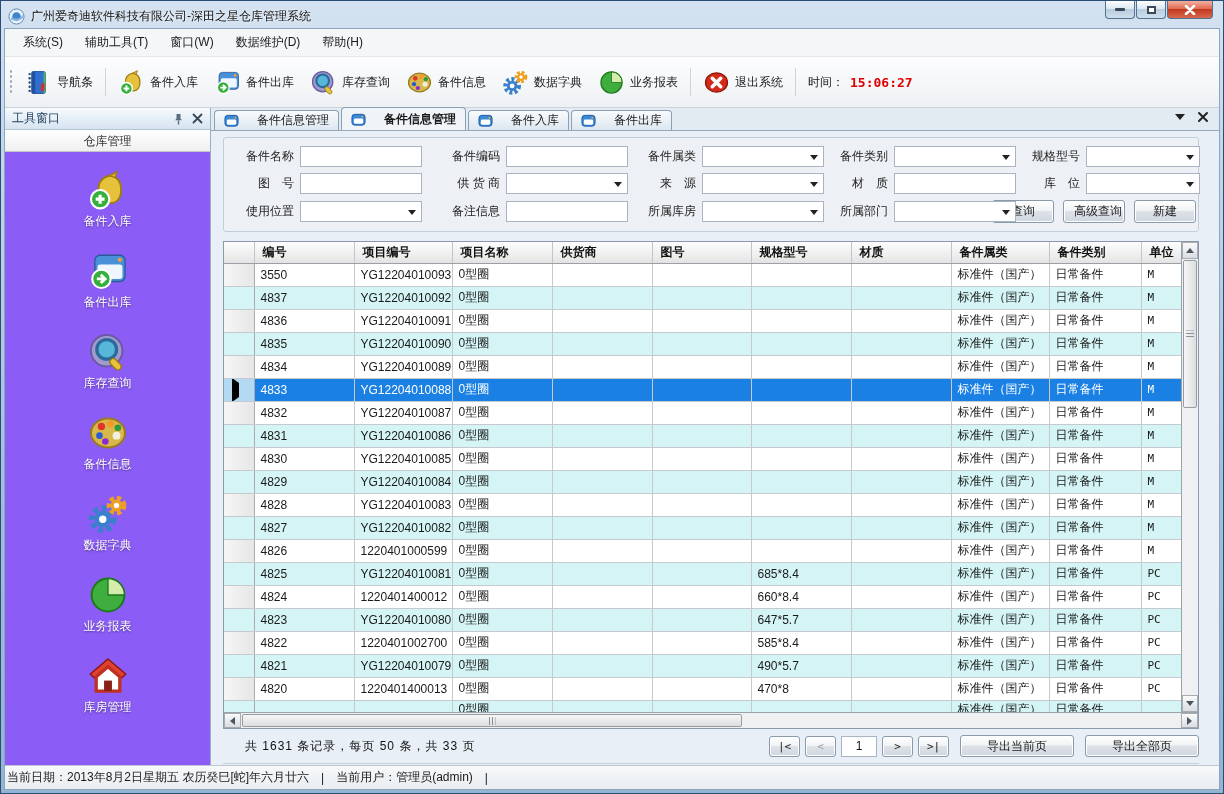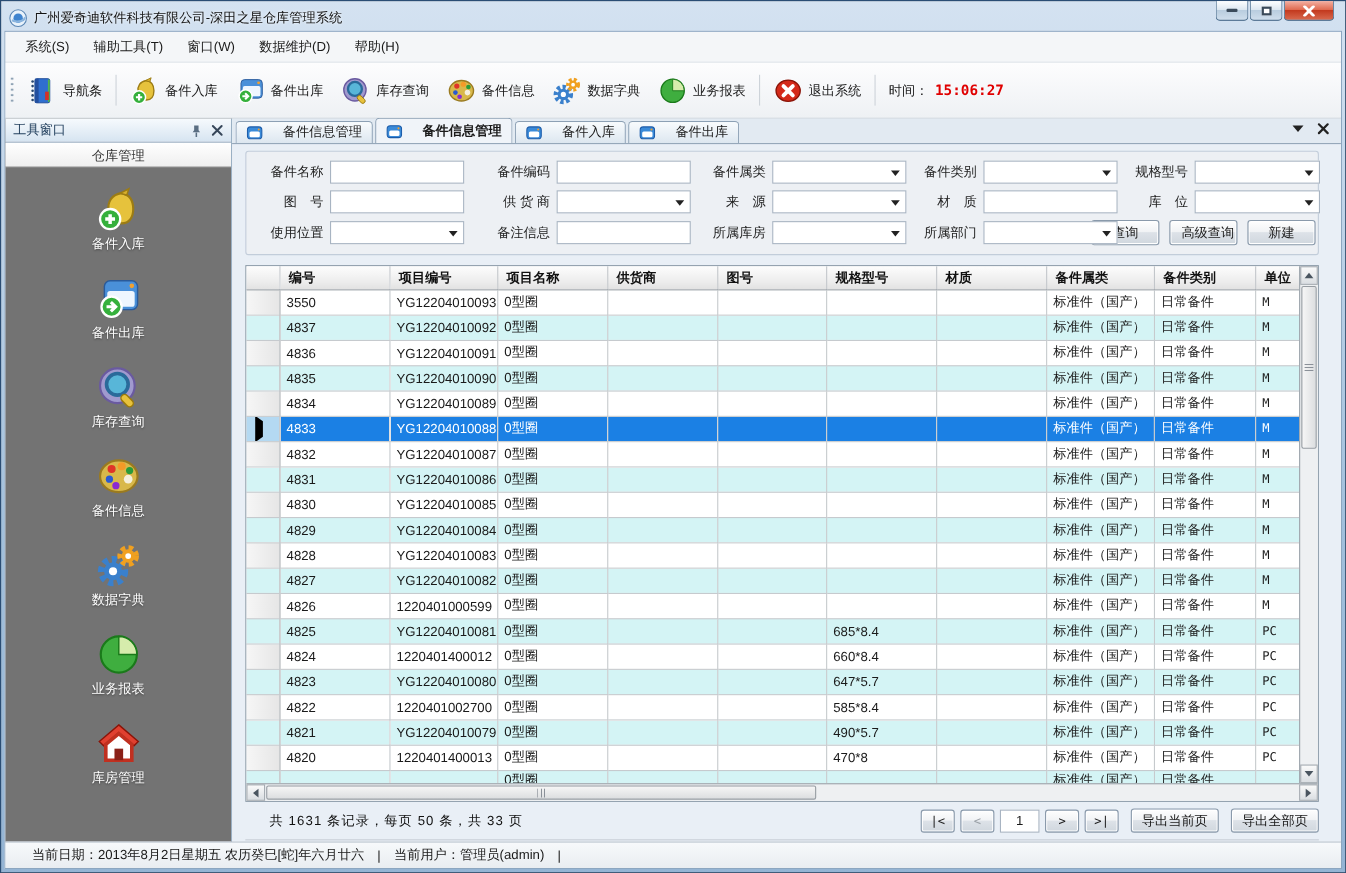--- a/index.html
+++ b/index.html
@@ -31,21 +31,21 @@
   .ticon { width:27px; height:27px; display:inline-flex; }
   .ticon svg { width:100%; height:100%; }
   .tool-sep { width:1px; height:28px; background:#cdd3d9; margin:0 4px; }
   .time-wrap { display:flex; align-items:center; gap:6px; padding:0 8px; }
   .time-value { color:#e00000; font-weight:bold; font-family:"DejaVu Sans Mono",monospace; font-size:13px; }
 
   
   .body { flex:1; min-height:0; display:flex; }
 
   
-  .sidebar { width:206px; display:flex; flex-direction:column; border-right:1px solid #9ab0c4; background:#737373; }
+  .sidebar { width:206px; display:flex; flex-direction:column; border-right:1px solid #9ab0c4; background:#8b5cf6; }
   .sb-header { height:22px; background:linear-gradient(#f6fafd,#d6e4f1); border-bottom:1px solid #b6c4d2; display:flex; align-items:center; padding:0 7px; color:#1e3c5a; }
   .sb-header-icons { margin-left:auto; display:flex; gap:8px; align-items:center; }
   .sb-group-title { height:22px; background:linear-gradient(#ffffff,#efefef); border-bottom:1px solid #c6c6c6; text-align:center; line-height:22px; color:#333; }
   .side-items { flex:1; display:flex; flex-direction:column; align-items:center; padding-top:14px; gap:14px; overflow:hidden; }
   .side-item { display:flex; flex-direction:column; align-items:center; gap:2px; color:#fff; text-shadow:0 1px 2px rgba(0,0,0,.45); width:120px; padding:3px 0; cursor:default; }
   .sicon { width:42px; height:42px; }
   .sicon svg { width:100%; height:100%; }
 
   
   .main { flex:1; min-width:0; display:flex; flex-direction:column; background:#e9eff6; }
@@ -101,25 +101,25 @@
   .hthumb .grip { width:7px; height:8px; background:repeating-linear-gradient(90deg,#8a9098 0 1px,transparent 1px 3px); }
   .htrack { flex:1; }
 
   
   .pager { width:976px; height:34px; display:flex; align-items:center; }
   .pager-summary { margin-left:22px; color:#111; letter-spacing:1px; }
   .pager-right { margin-left:auto; display:flex; align-items:center; gap:5px; }
   .pg-btn { width:31px; height:21px; font-family:"DejaVu Sans Mono",monospace; font-size:11px; padding:0; line-height:19px; }
   .pg-btn.disabled { color:#9aa0a6; }
   .pg-num { width:36px; height:21px; border:1px solid #a8b4c2; background:#fff; text-align:center; line-height:19px; }
-  .export-btn { height:22px; padding:2px 9px; margin-left:6px; }
+  .export-btn { height:22px; padding:2px 26px; margin-left:6px; }
   .below-pager { width:976px; border-top:1px solid #c6ced6; flex:1; }
 
   
-  .statusbar { height:24px; background:linear-gradient(#f7f9fb,#e9edf1); border-top:1px solid #bcc6d0; display:flex; align-items:center; gap:12px; padding:0 24px; color:#1a1a1a; }
+  .statusbar { height:24px; background:linear-gradient(#f7f9fb,#e9edf1); border-top:1px solid #bcc6d0; display:flex; align-items:center; gap:12px; padding:0 2px; color:#1a1a1a; }
 </style>
 </head>
 <body>
 
 <div class="window">
   <div class="win-inner">
     <div class="titlebar">
       <span class="app-icon">
         <svg viewBox="0 0 18 18">
             <circle cx="9" cy="9" r="8" fill="#e8f2fb" stroke="#5a86b4"></circle>

